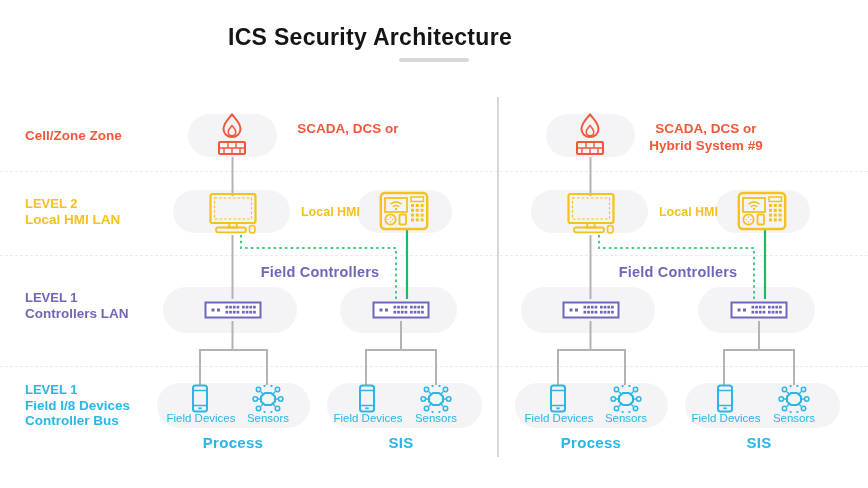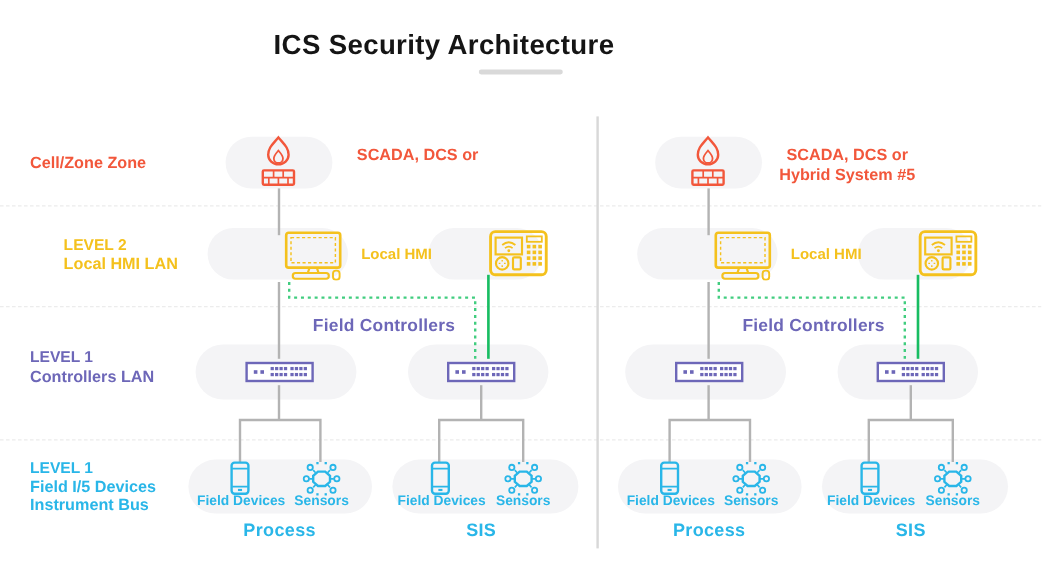--- a/index.html
+++ b/index.html
@@ -14,34 +14,34 @@
   }
   .title-underline{position:absolute;left:399px;top:58px;width:70px;height:4px;background:#d9d9d9;border-radius:2px;}
   
   .sep{position:absolute;left:0;width:868px;border-top:1px dashed #ececec;height:0;}
   .v-divider{position:absolute;left:497px;top:97px;width:2px;height:360px;background:#d8d8d8;}
   
   .zone{position:absolute;left:25px;line-height:15.5px;}
   .zone .l1{font-size:13px;font-weight:600;}
   .zone .l2{font-size:13.5px;font-weight:700;}
   .c-orange{color:var(--orange);}
-  .c-yellow{color:var(--yellow);margin-left:28px;}
+  .c-yellow{color:var(--yellow);}
   .c-purple{color:var(--purple);}
   .c-cyan{color:var(--cyan);}
   
   .half{position:absolute;top:0;width:510px;height:404px;}
   #half-0{left:0;} #half-1{left:358px;}
   .pill{position:absolute;background:var(--pill_bg);border-radius:999px;z-index:0;}
   .connectors{position:absolute;left:0;top:0;z-index:1;pointer-events:none;}
   .icon{position:absolute;z-index:2;line-height:0;}
   .lbl{position:absolute;z-index:2;text-align:center;}
   .scada{font-size:13.5px;font-weight:700;color:var(--orange);line-height:17px;}
   .local-hmi{font-size:12.5px;font-weight:600;color:var(--yellow);text-align:right;}
   .field-ctrl{font-size:14.5px;font-weight:700;color:var(--purple);letter-spacing:.2px;}
-  .dev-lbl{font-size:11.5px;font-weight:700;color:var(--cyan);text-align:center;}
+  .dev-lbl{font-size:11.5px;font-weight:400;color:var(--cyan);text-align:center;}
   .group-lbl{font-size:15px;font-weight:700;color:var(--cyan);letter-spacing:.3px;}
 </style>
 </head>
 <body>
 
 <div class="canvas">
 
   <div class="page-title">ICS Security Architecture</div>
   <div class="title-underline"></div>
 
@@ -56,22 +56,22 @@
   <div class="zone c-yellow" style="top:196px">
     <div class="l1">LEVEL 2</div>
     <div class="l2">Local HMI LAN</div>
   </div>
   <div class="zone c-purple" style="top:290px">
     <div class="l1">LEVEL 1</div>
     <div class="l2">Controllers LAN</div>
   </div>
   <div class="zone c-cyan" style="top:382px">
     <div class="l1">LEVEL 1</div>
-    <div class="l2">Field I/5 Devices</div>
-    <div class="l2">Instrument Bus</div>
+    <div class="l2">Field I/8 Devices</div>
+    <div class="l2">Controller Bus</div>
   </div>
 
   <div class="half" id="half-0">
     <svg class="connectors" width="510" height="488" viewBox="0 0 510 488">
       <path d="M232.5 157 V196" stroke="var(--line_gray)" stroke-width="2" fill="none"></path>
       <path d="M232.5 235 V299" stroke="var(--line_gray)" stroke-width="2" fill="none"></path>
       <path d="M232.5 321 V350" stroke="var(--line_gray)" stroke-width="2" fill="none"></path>
       <path d="M200 385 V350 H267 V385" stroke="var(--line_gray)" stroke-width="2" fill="none"></path>
       <path d="M401 321 V350" stroke="var(--line_gray)" stroke-width="2" fill="none"></path>
       <path d="M366 385 V350 H436 V385" stroke="var(--line_gray)" stroke-width="2" fill="none"></path>
@@ -270,21 +270,21 @@
     <span class="icon c-orange" style="left:214px;top:112px">
       <svg width="36" height="45" viewBox="0 0 36 45" fill="none" stroke="currentColor">
         <path d="M18 2.5 C 22.5 8 26.5 11 26.5 17 A 8.5 8 0 0 1 9.5 17 C 9.5 11 13.5 8 18 2.5 Z" stroke-width="2"></path>
         <path d="M18 13.5 C 20.3 16.2 21.8 17.6 21.8 20 A 3.8 3.8 0 0 1 14.2 20 C 14.2 17.6 15.7 16.2 18 13.5 Z" stroke-width="1.5"></path>
         <rect x="5" y="30" width="26" height="12" rx="1" stroke-width="2"></rect>
         <path d="M5 36 H31 M14 30 V36 M22 30 V36 M10 36 V42 M18 36 V42 M26 36 V42" stroke-width="1.4"></path>
       </svg>
     </span>
     <div class="lbl scada" style="left:278px;top:120px;width:140px">
       <div>SCADA, DCS or</div>
-      <div>Hybrid System #5</div>
+      <div>Hybrid System #9</div>
     </div>
 
     <span class="icon c-yellow" style="left:207px;top:192px">
       <svg width="52" height="42" viewBox="0 0 52 42" fill="none" stroke="currentColor">
         <rect x="3.5" y="2" width="45" height="29" rx="2" stroke-width="2.2"></rect>
         <rect x="7.5" y="6" width="37" height="21" stroke-width="1.2" stroke-dasharray="2.6 2"></rect>
         <path d="M23 31 L21.5 35.5 H30.5 L29 31" stroke-width="1.8"></path>
         <rect x="9" y="35.5" width="30" height="4.8" rx="2.2" stroke-width="1.8"></rect>
         <rect x="42.5" y="33.5" width="5.5" height="7.5" rx="2.4" stroke-width="1.6"></rect>
       </svg>

